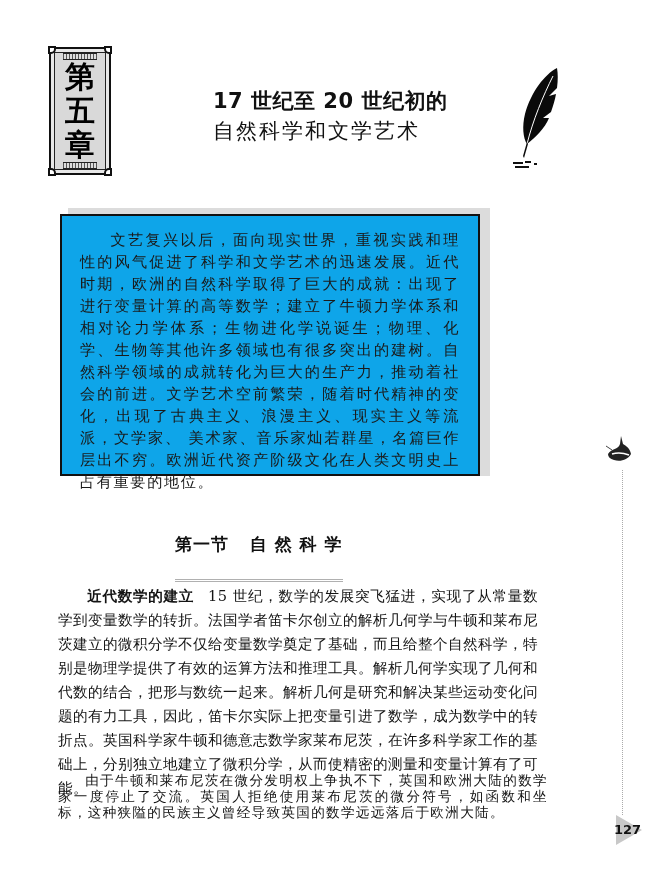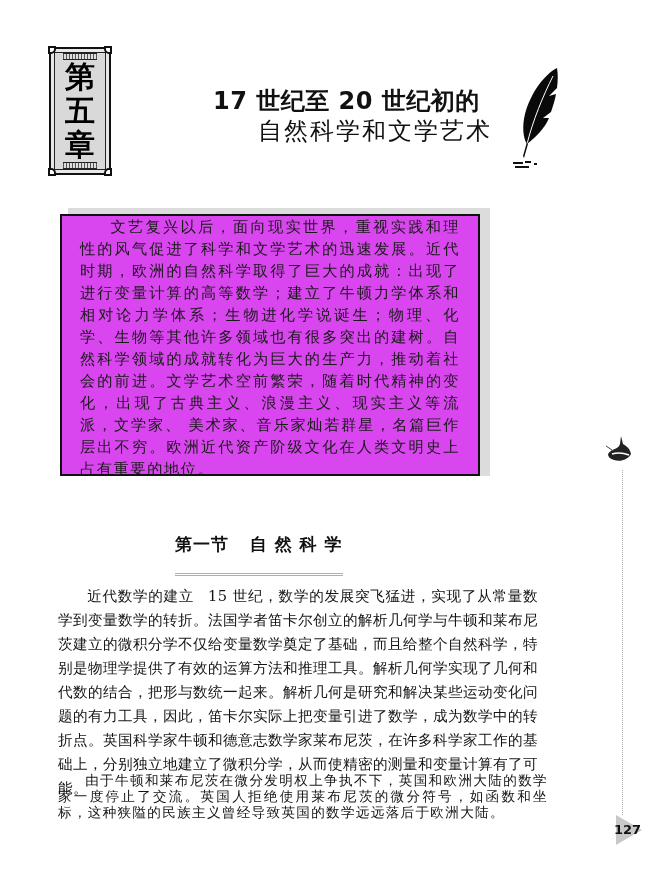--- a/index.html
+++ b/index.html
@@ -65,26 +65,26 @@
       line-height: 34px;
       color: #000;
     }
 
     
     .chapter-title {
       position: absolute;
       left: 213px;
       top: 86px;
       font-family: "DejaVu Sans", sans-serif;
-      font-size: 24px;
+      font-size: 21px;
       line-height: 30px;
       color: #111;
     }
     .chapter-title .line1 { font-weight: bold; letter-spacing: 0.5px; }
-    .chapter-title .line2 { font-weight: normal; letter-spacing: 2px; margin-left: 45px; }
+    .chapter-title .line2 { font-weight: normal; letter-spacing: 2px; }
 
     
     .feather {
       position: absolute;
       left: 505px;
       top: 62px;
       width: 60px;
       height: 110px;
     }
 
@@ -96,24 +96,24 @@
       width: 422px;
       height: 268px;
       background: #dcdcdc;
     }
     .intro-box {
       position: absolute;
       left: 60px;
       top: 214px;
       width: 420px;
       height: 262px;
-      background: #d946ef;
+      background: #0ea5e9;
       border: 2px solid #111;
       box-sizing: border-box;
-      padding: 0 18px 0 18px;
+      padding: 13px 18px 0 18px;
     }
     .intro-text {
       font-family: "DejaVu Sans", sans-serif;
       font-size: 15.2px;
       line-height: 22px;
       letter-spacing: 1.6px;
       text-indent: 2em;
       text-align: justify;
       color: #1a1a1a;
       margin: 0;
@@ -139,42 +139,42 @@
     
     .section-heading {
       position: absolute;
       left: 175px;
       top: 533px;
       font-family: "DejaVu Sans", sans-serif;
       font-size: 17px;
       font-weight: bold;
       letter-spacing: 1px;
       color: #111;
-      padding-bottom: 17px;
+      padding-bottom: 23px;
       border-bottom: 3px double #b0b0b0;
       white-space: pre;
     }
 
     
     .body-para {
       position: absolute;
       left: 58px;
       width: 480px;
       font-family: "DejaVu Serif", serif;
       font-size: 14.6px;
       line-height: 24px;
       letter-spacing: 0.4px;
       text-align: justify;
       color: #141414;
       margin: 0;
     }
     .para-1 { top: 584px; text-indent: 2em; }
     .para-1 .lead {
       font-family: "DejaVu Sans", sans-serif;
-      font-weight: normal;
+      font-weight: bold;
       margin-right: 14px;
     }
     .para-2 {
       top: 772px;
       text-indent: 2em;
       font-size: 13.6px;
       line-height: 16px;
       letter-spacing: 1.3px;
       width: 490px;
     }

